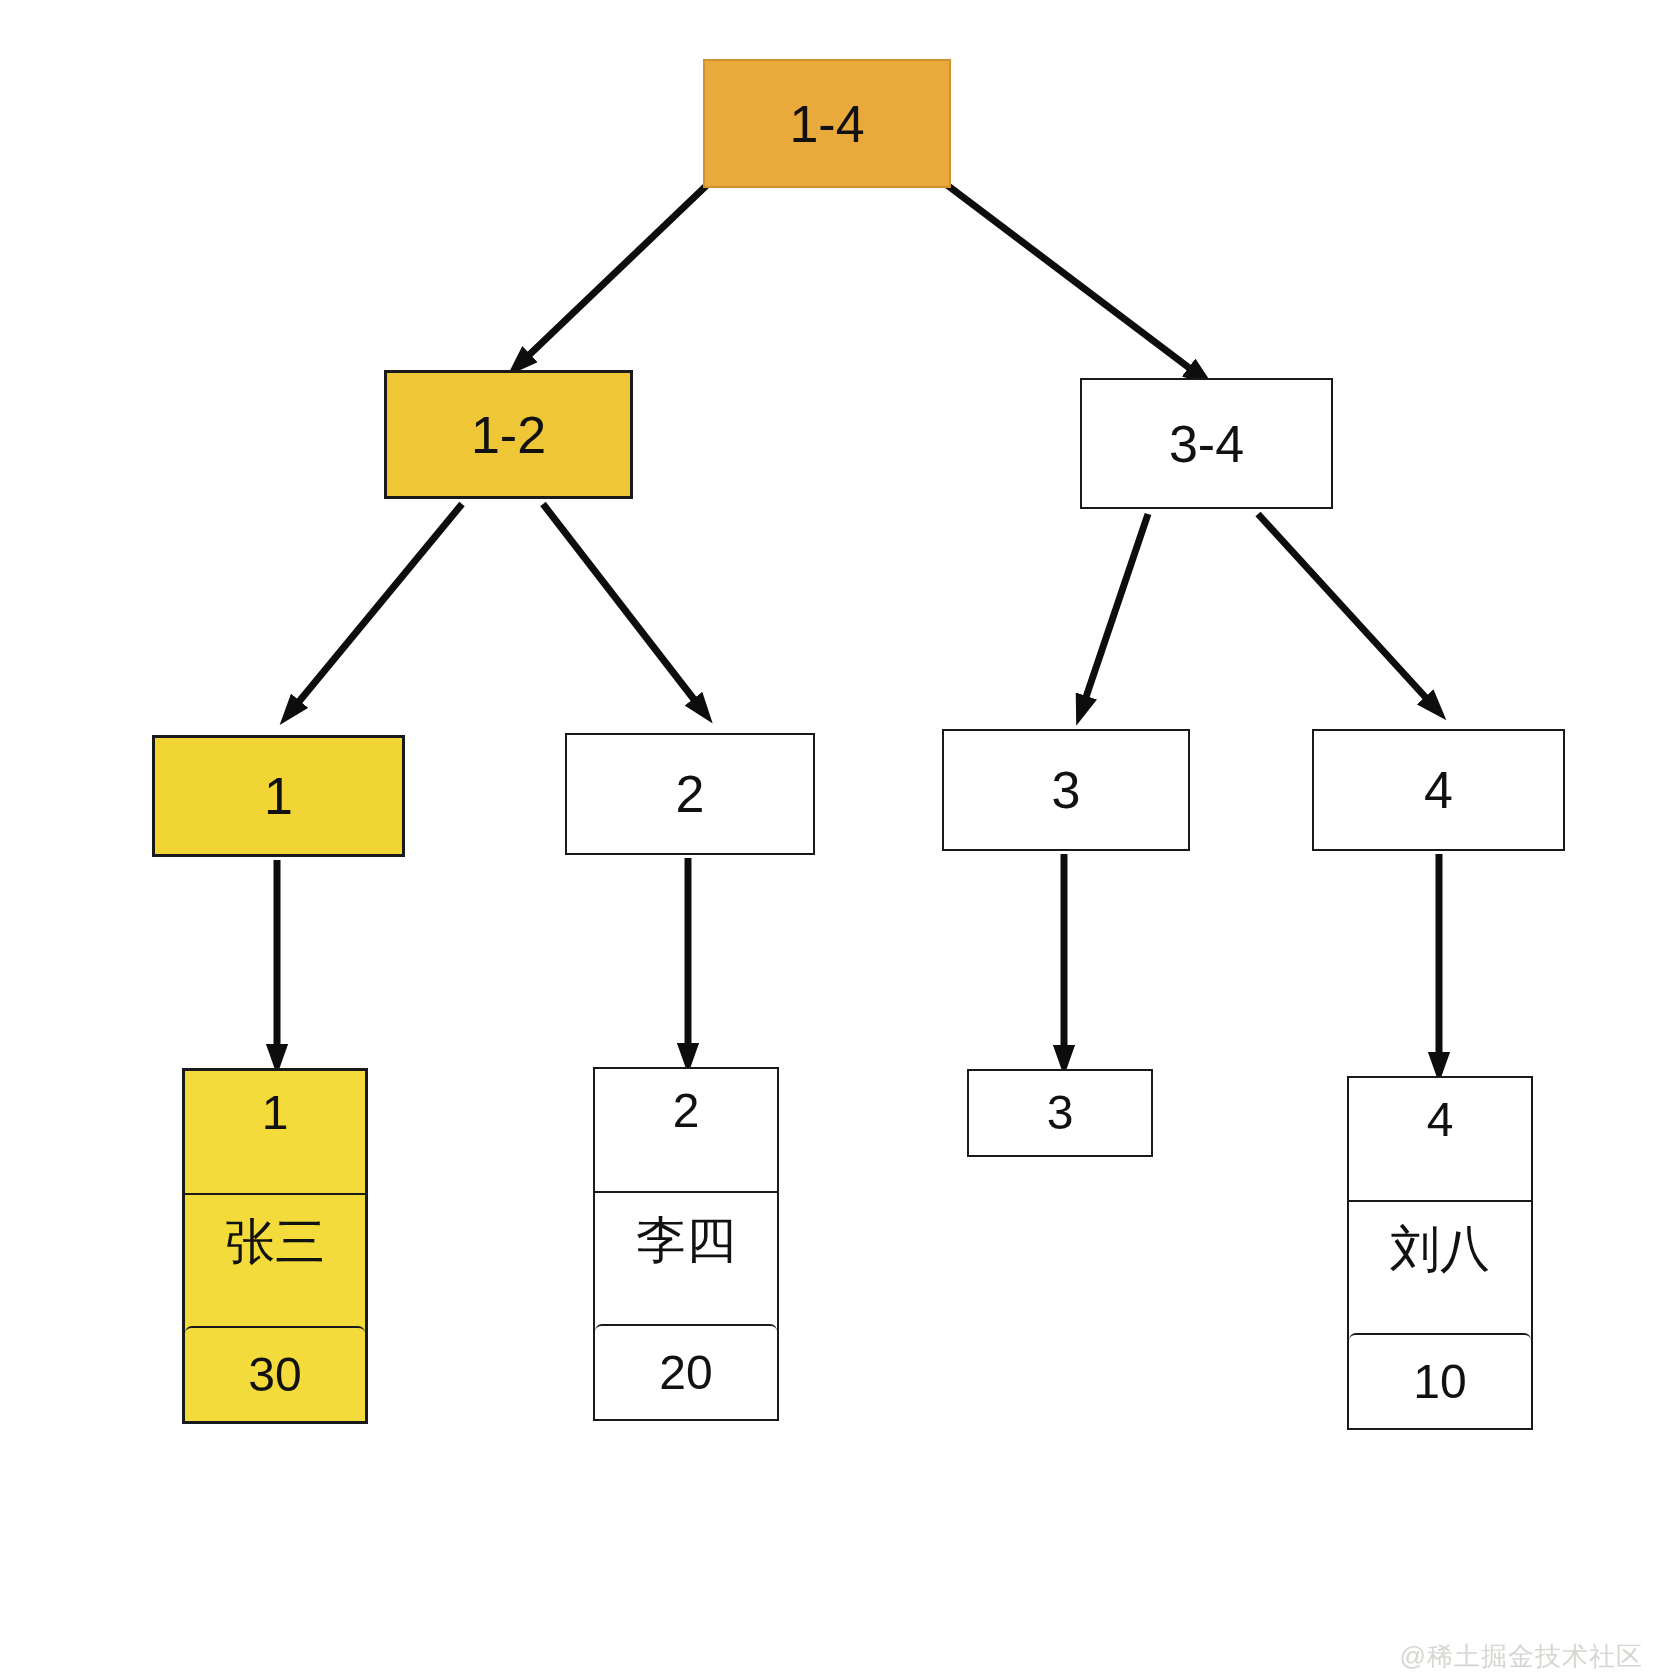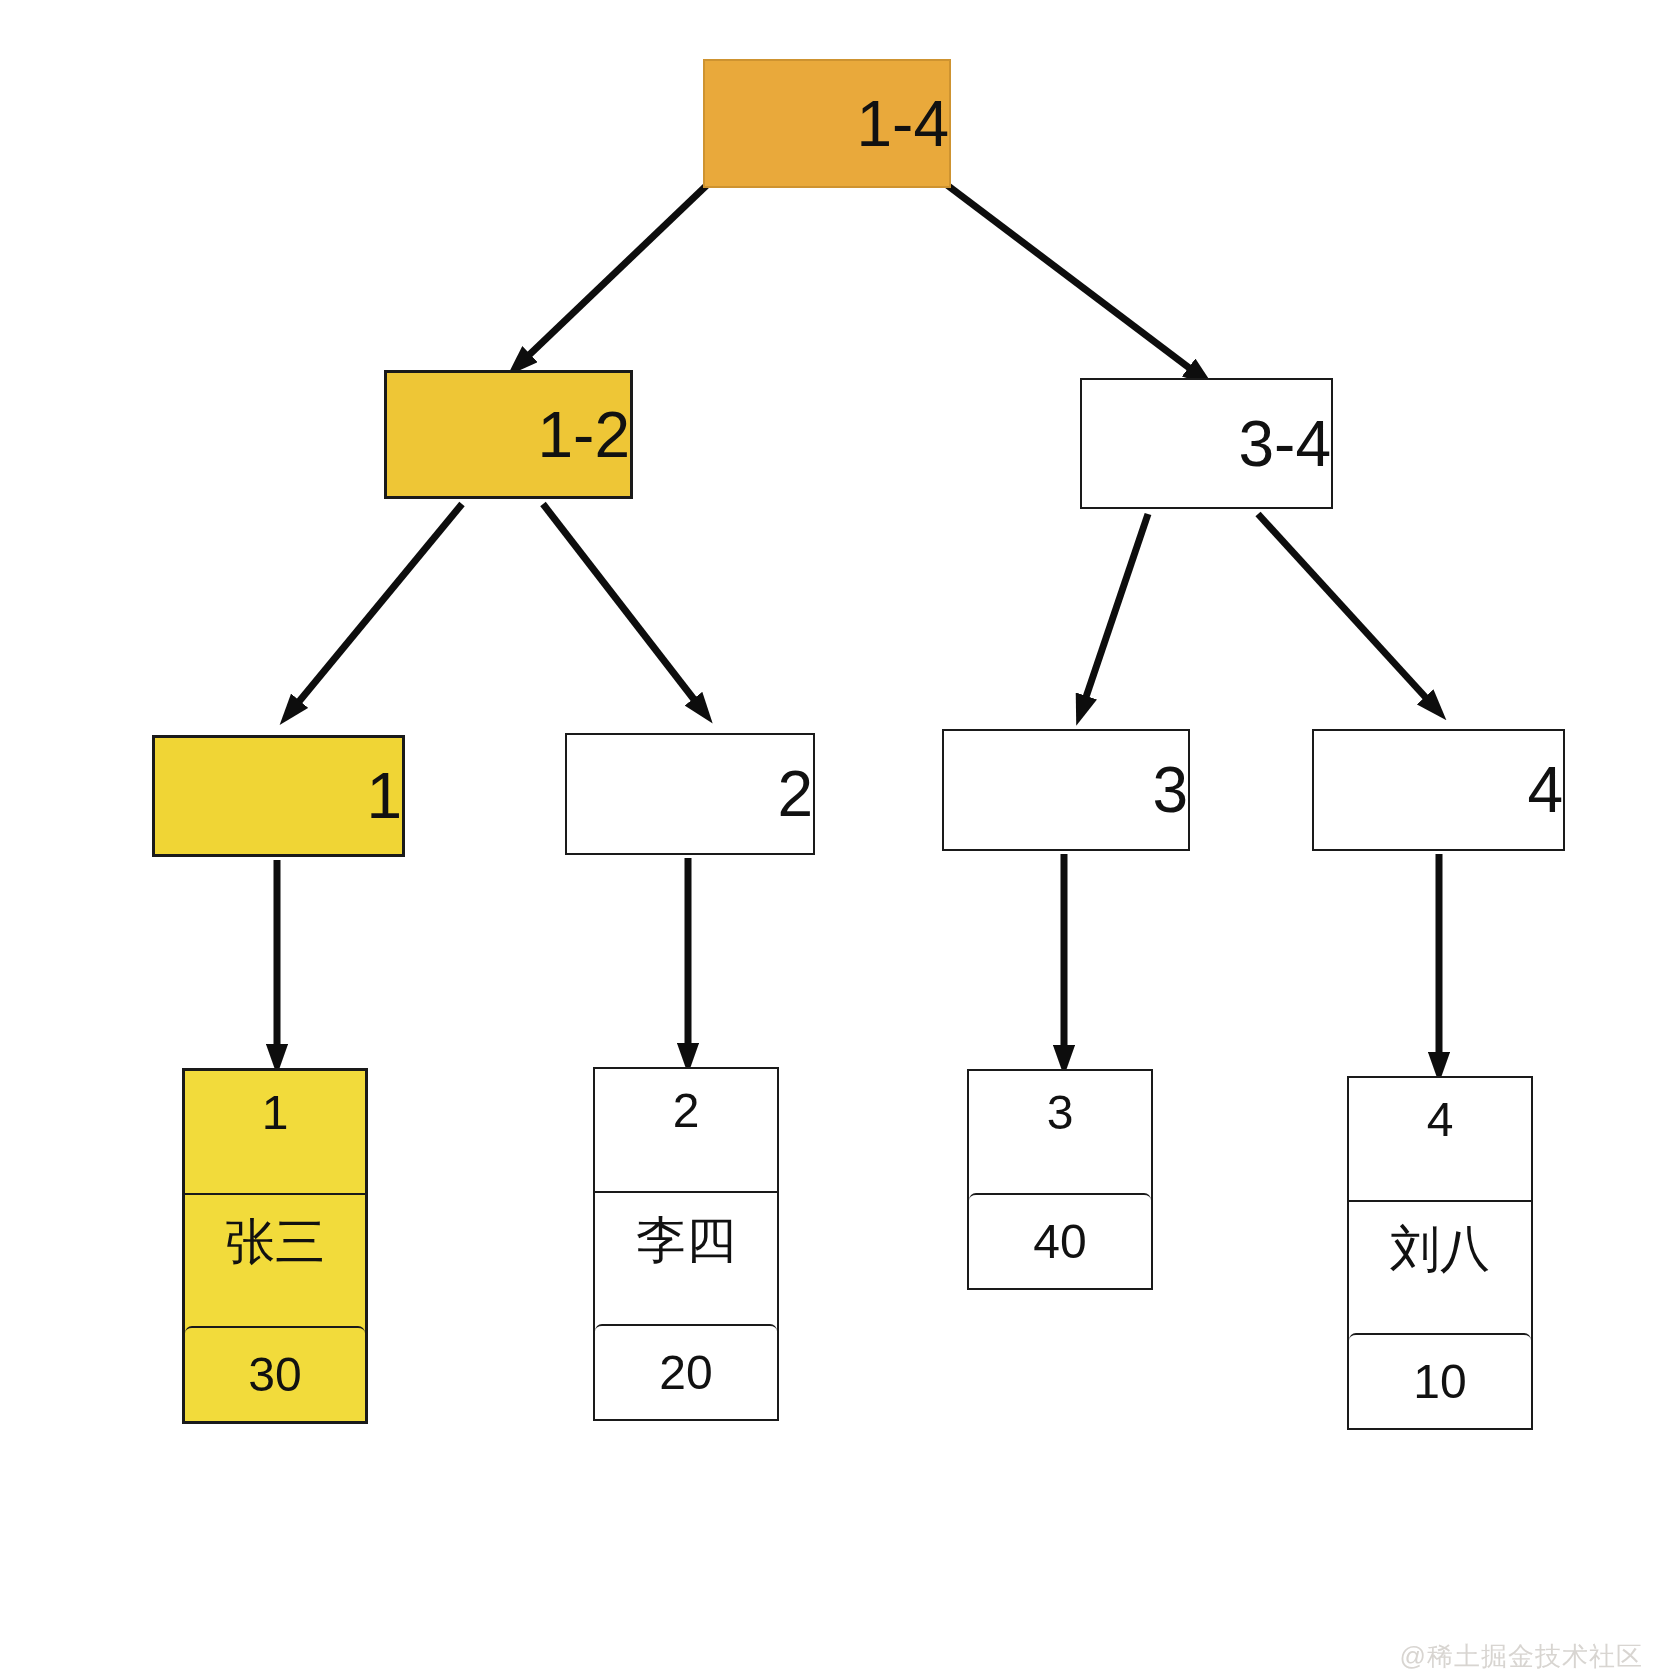--- a/index.html
+++ b/index.html
@@ -9,22 +9,22 @@
     background:#ffffff;
     overflow:hidden;
     font-family:"Liberation Sans","DejaVu Sans",sans-serif;
     color:#111;
   }
   .edges{position:absolute;left:0;top:0;width:1680px;height:1680px;}
   .edges line{stroke:var(--arrow,#0d0d0d);stroke-width:7;}
   .edges marker path{fill:var(--arrow,#0d0d0d);}
   .node{
     position:absolute;
-    display:flex;align-items:center;justify-content:flex-end;
-    font-size:64px;line-height:1;
+    display:flex;align-items:center;justify-content:center;
+    font-size:52px;line-height:1;
     background:#ffffff;
     border:2px solid var(--box-border,#1a1a1a);
     box-sizing:border-box;
   }
   .node.root{
     background:var(--root-fill,#E9A93B);
     border:2px solid var(--root-border,#CE9330);
   }
   .node.mid{
     background:var(--mid-fill,#EEC636);
@@ -119,21 +119,20 @@
   </div>
 
   <div class="record" style="left:593px;top:1067px">
     <div class="cell cell-id">2</div>
     <div class="cell cell-name">李四</div>
     <div class="cell cell-value">20</div>
   </div>
 
   <div class="record" style="left:967px;top:1069px">
     <div class="cell cell-id">3</div>
-    <div class="cell cell-value">40</div>
   </div>
 
   <div class="record" style="left:1347px;top:1076px">
     <div class="cell cell-id">4</div>
     <div class="cell cell-name">刘八</div>
     <div class="cell cell-value">10</div>
   </div>
 
   <div class="watermark">@稀土掘金技术社区</div>
 

